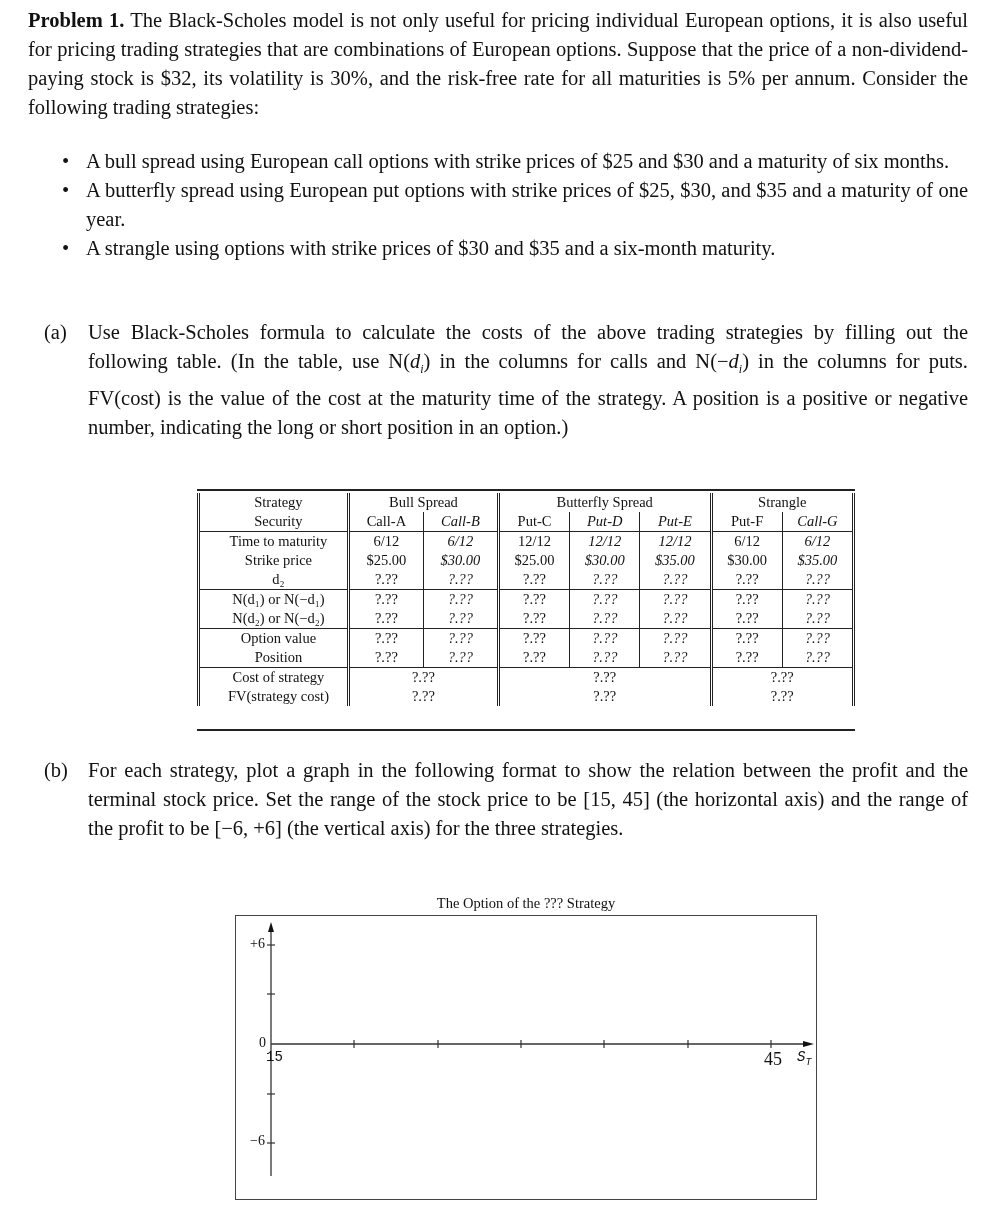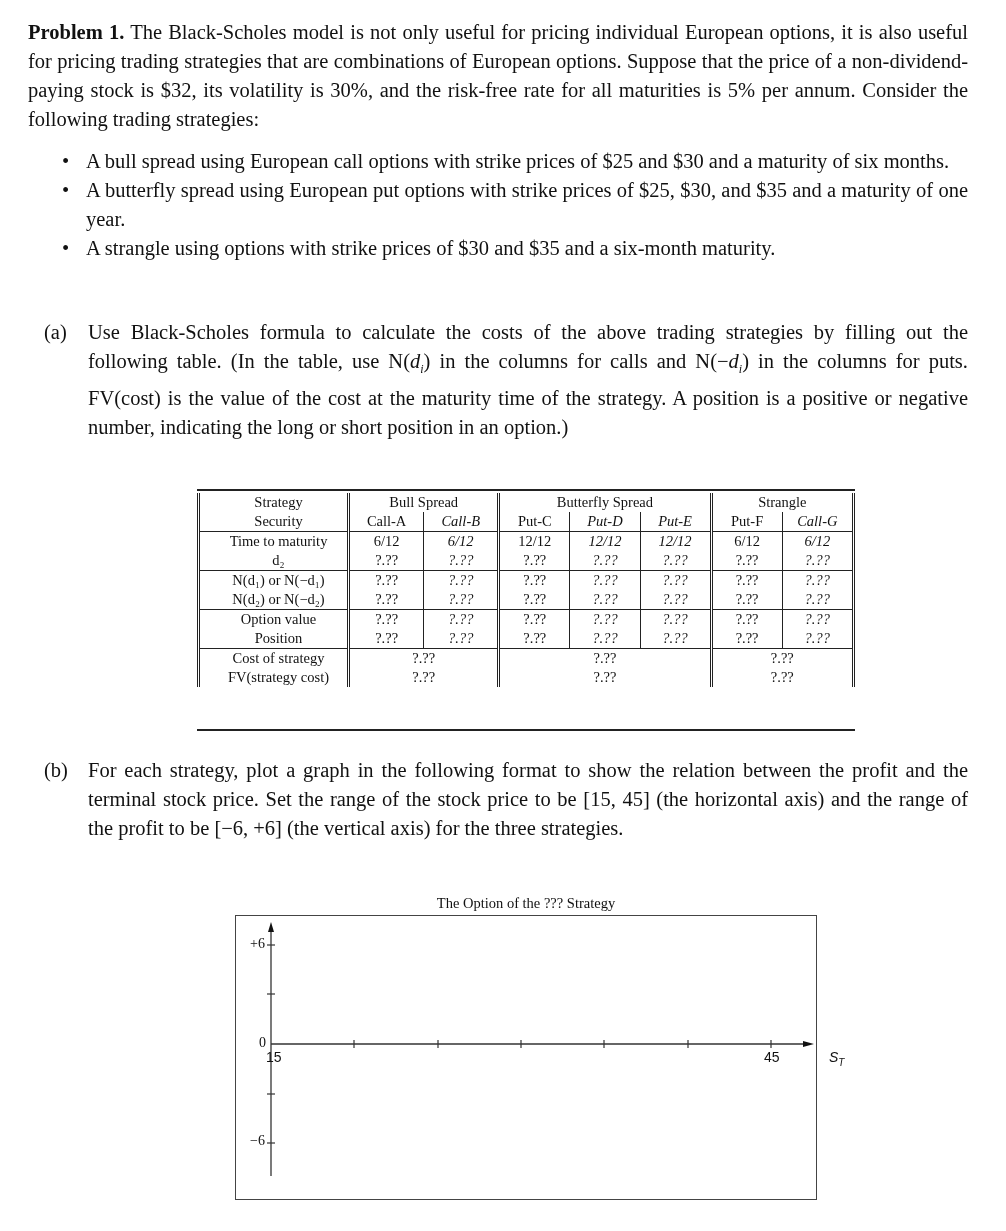--- a/index.html
+++ b/index.html
@@ -33,21 +33,21 @@
   
   .ctitle { position: absolute; left: 235px; width: 582px; top: 895px; text-align: center;
             font-family: "Liberation Serif", serif; font-size: 14.5px; }
   .cbox { position: absolute; left: 235px; top: 915px; width: 580px; height: 283px;
           border: 1.5px solid #444; }
   svg.axes { position: absolute; left: 0; top: 0; }
 </style>
 </head>
 <body>
 
-<div class="para" style="top:18px;">
+<div class="para" style="top:6px;">
   <b>Problem 1.</b>
   <span>The Black-Scholes model is not only useful for pricing individual European options, it is also useful for pricing trading strategies that are combinations of European options. Suppose that the price of a non-dividend-paying stock is $32, its volatility is 30%, and the risk-free rate for all maturities is 5% per annum. Consider the following trading strategies:</span>
 </div>
 
 <ul class="bullets">
   <li><span class="dot">•</span><span>A bull spread using European call options with strike prices of $25 and $30 and a maturity of six months.</span></li>
   <li><span class="dot">•</span><span>A butterfly spread using European put options with strike prices of $25, $30, and $35 and a maturity of one year.</span></li>
   <li><span class="dot">•</span><span>A strangle using options with strike prices of $30 and $35 and a six-month maturity.</span></li>
 </ul>
 
@@ -80,20 +80,30 @@
       <td class="lab dl dr bt">Time to maturity</td>
       <td class="bt">6/12</td>
       <td class="bt sl dr">6/12</td>
       <td class="bt">12/12</td>
       <td class="bt sl">12/12</td>
       <td class="bt sl dr">12/12</td>
       <td class="bt">6/12</td>
       <td class="bt sl dr">6/12</td>
     </tr>
     <tr>
+      <td class="lab dl dr">Strike price</td>
+      <td>$25.00</td>
+      <td class="sl dr">$30.00</td>
+      <td>$25.00</td>
+      <td class="sl">$30.00</td>
+      <td class="sl dr">$35.00</td>
+      <td>$30.00</td>
+      <td class="sl dr">$35.00</td>
+    </tr>
+    <tr>
       <td class="lab dl dr" style="margin-top:12px;">d₂</td>
       <td>?.??</td>
       <td class="sl dr">?.??</td>
       <td>?.??</td>
       <td class="sl">?.??</td>
       <td class="sl dr">?.??</td>
       <td>?.??</td>
       <td class="sl dr">?.??</td>
     </tr>
     <tr>
@@ -175,16 +185,16 @@
     <line x1="202" y1="124" x2="202" y2="132" stroke="#333" stroke-width="1.2"></line>
     <line x1="285" y1="124" x2="285" y2="132" stroke="#333" stroke-width="1.2"></line>
     <line x1="368" y1="124" x2="368" y2="132" stroke="#333" stroke-width="1.2"></line>
     <line x1="452" y1="124" x2="452" y2="132" stroke="#333" stroke-width="1.2"></line>
     <line x1="535" y1="124" x2="535" y2="132" stroke="#333" stroke-width="1.2"></line>
   </svg>
 
   <span style="position:absolute;left:14px;top:20px;font-family:'Liberation Serif',serif;font-size:14px;">+6</span>
   <span style="position:absolute;left:23px;top:119px;font-family:'Liberation Serif',serif;font-size:14px;">0</span>
   <span style="position:absolute;left:14px;top:217px;font-family:'Liberation Serif',serif;font-size:14px;">−6</span>
-  <span style="position:absolute;left:30px;top:133px;font-family:Liberation Sans, sans-serif;font-size:14px;">15</span>
-  <span style="position:absolute;left:528px;top:133px;font-family:Liberation Sans, sans-serif;font-size:14px;">45</span>
-  <span style="position:absolute;left:561px;top:133px;font-family:Liberation Sans, sans-serif;font-size:14px;font-style:italic;margin-left:32px;"><span>S</span><sub style="font-size:10px;">T</sub></span>
+  <span style="position:absolute;left:30px;top:133px;font-family:Liberation Mono, monospace;font-size:14px;">15</span>
+  <span style="position:absolute;left:528px;top:133px;font-family:Liberation Serif, serif;font-size:18px;">45</span>
+  <span style="position:absolute;left:561px;top:133px;font-family:Liberation Mono, monospace;font-size:14px;font-style:italic;"><span>S</span><sub style="font-size:10px;">T</sub></span>
 </div>
 
 </body></html>

